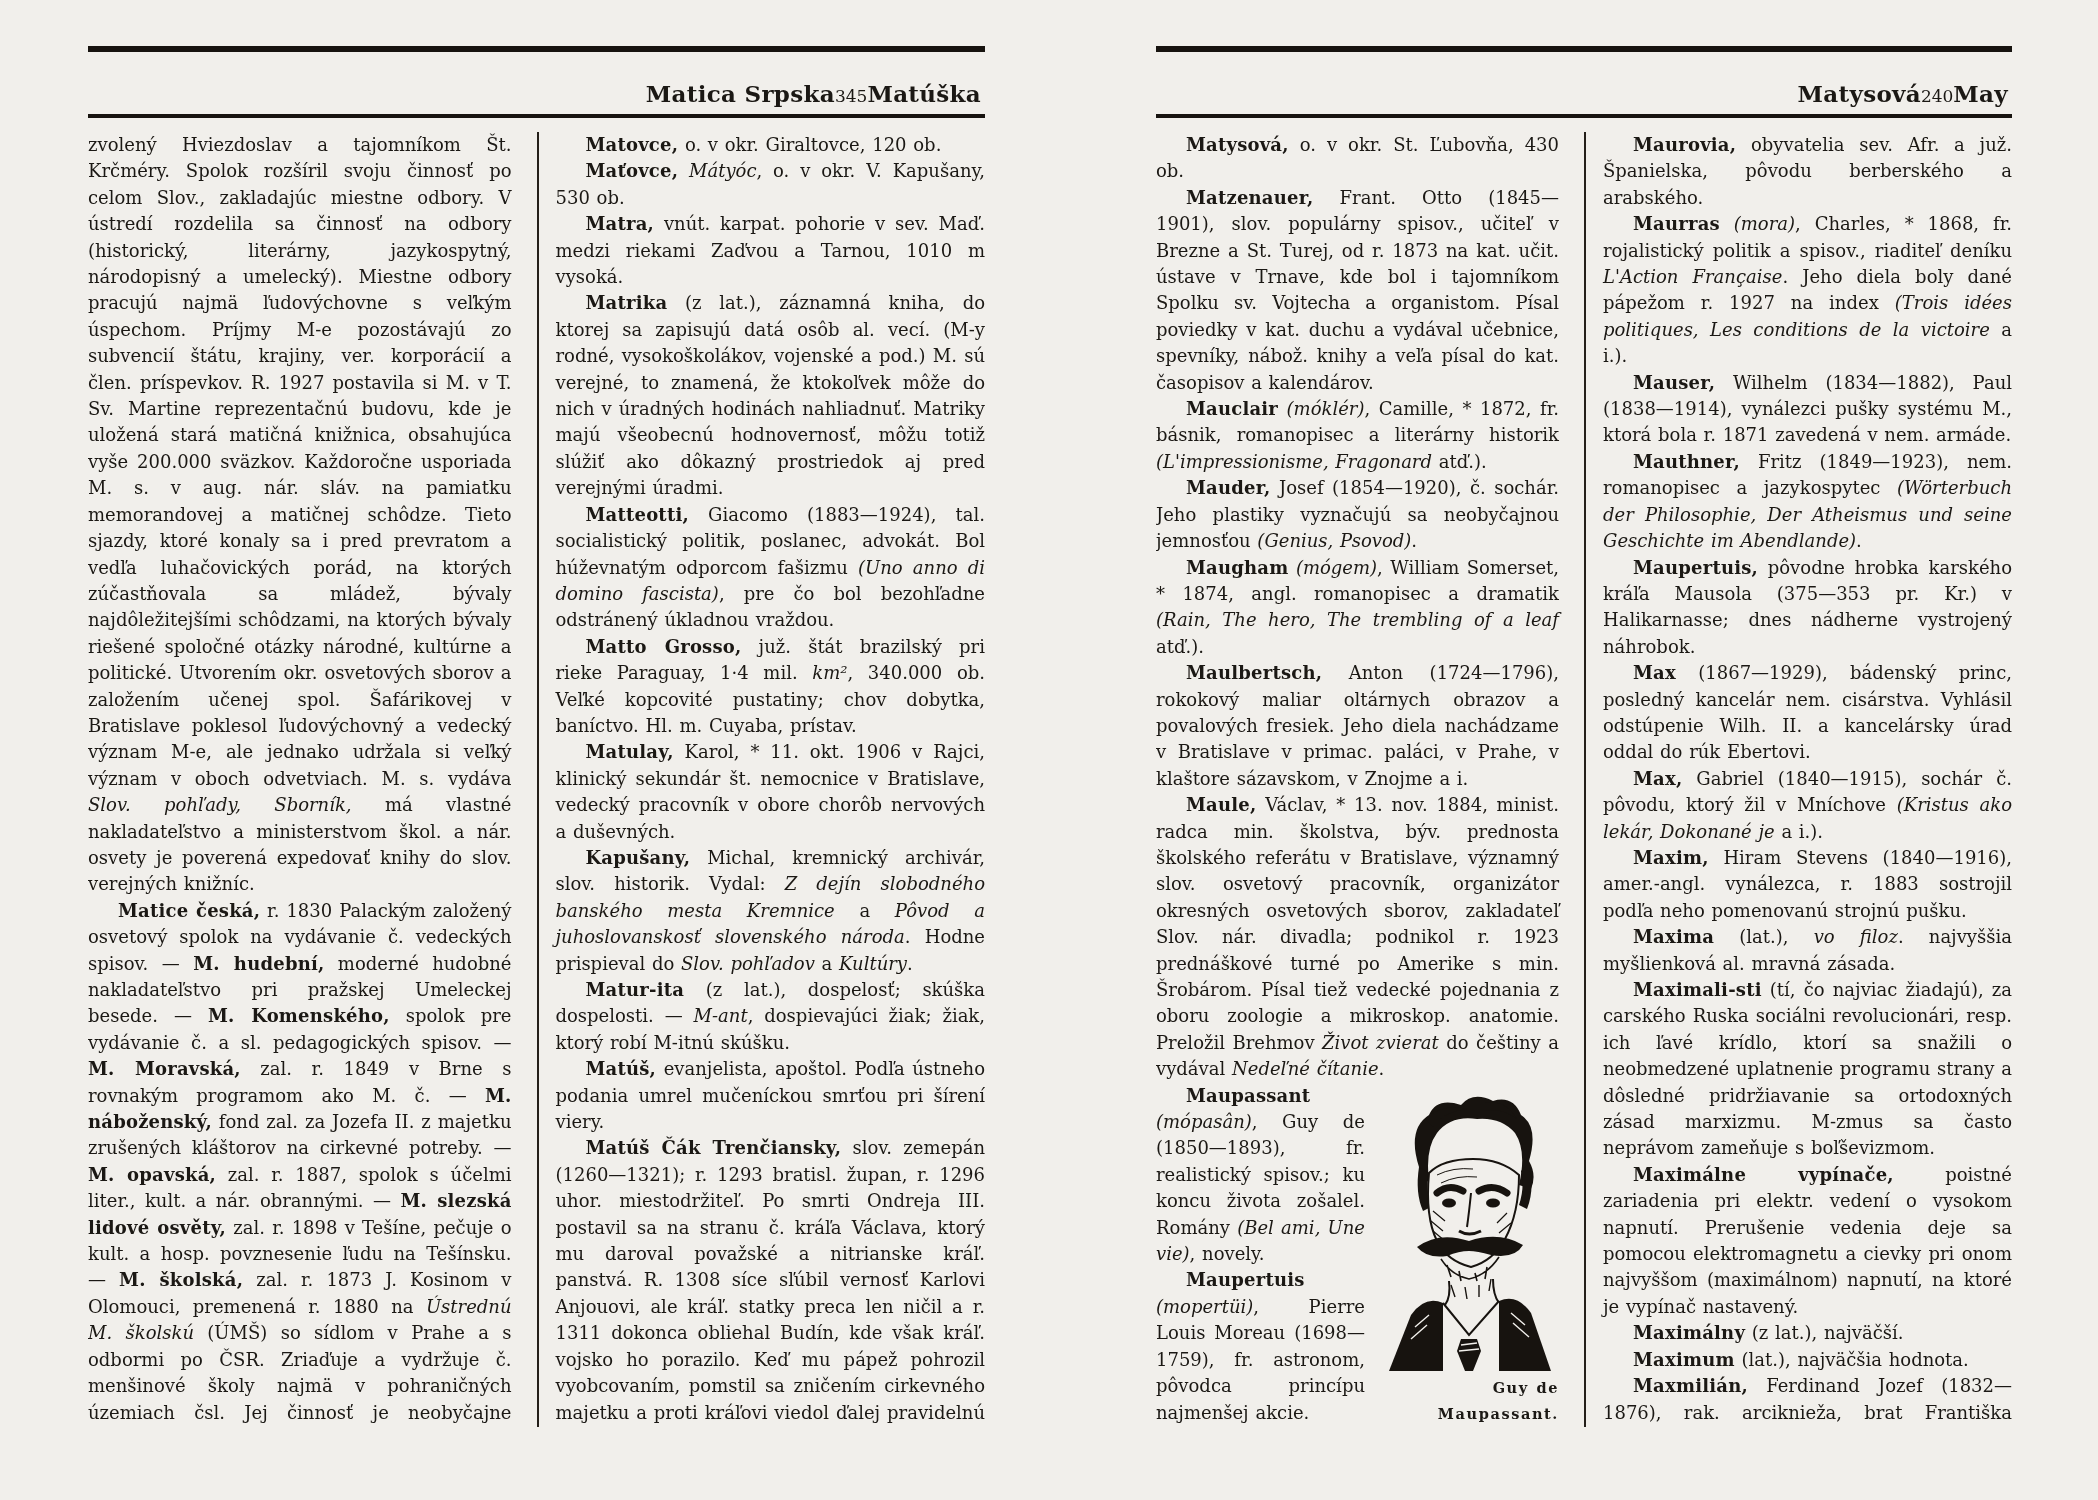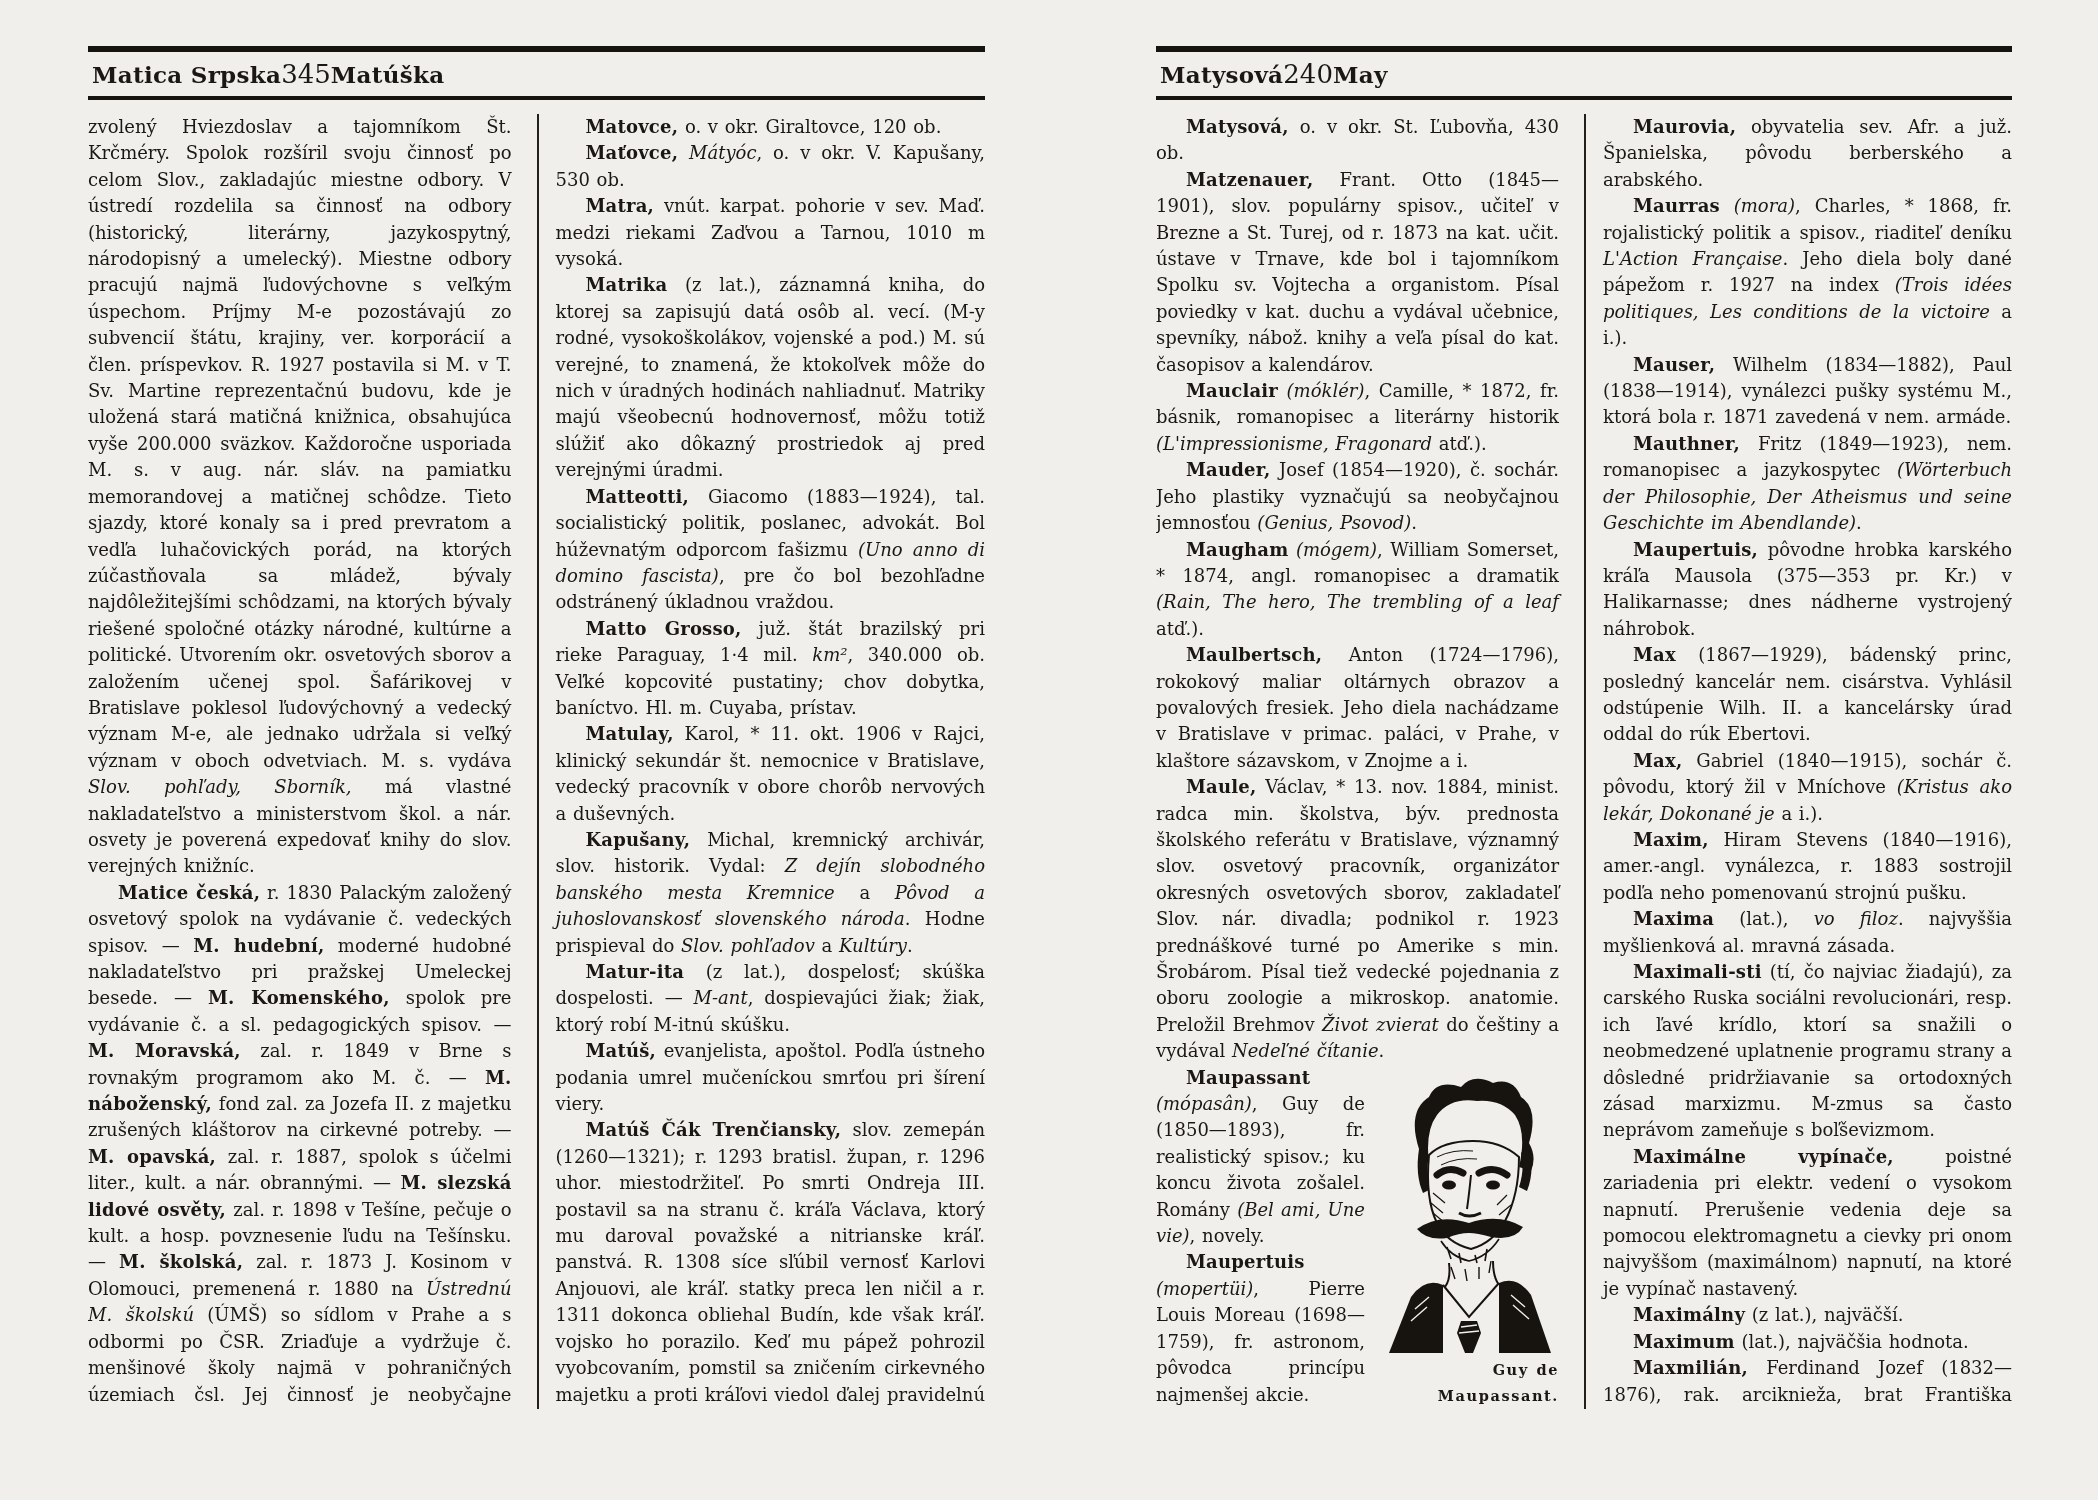--- a/index.html
+++ b/index.html
@@ -10,25 +10,25 @@
     color:#1b1814;
     overflow:hidden;
     position:relative;
   }
   .page{position:absolute;top:46px;}
   .page.left{left:88px;width:897px;}
   .page.right{left:1156px;width:856px;}
   .page-header{
     border-top:6px solid #17130f;
     border-bottom:4px solid #17130f;
-    display:flex;align-items:baseline;justify-content:flex-start;
+    display:flex;align-items:baseline;justify-content:flex-end;
     padding:7px 4px 7px 4px;
   }
   .guide-word{font-weight:bold;font-size:23px;letter-spacing:.3px;}
-  .page-number{font-size:26px;}
+  .page-number{font-size:17px;margin-top:27px;}
   .page-body{
     display:flex;
     margin-top:14px;
     height:1295px;
     overflow:hidden;
   }
   .col{
     width:50%;
     box-sizing:border-box;
     text-align:justify;

